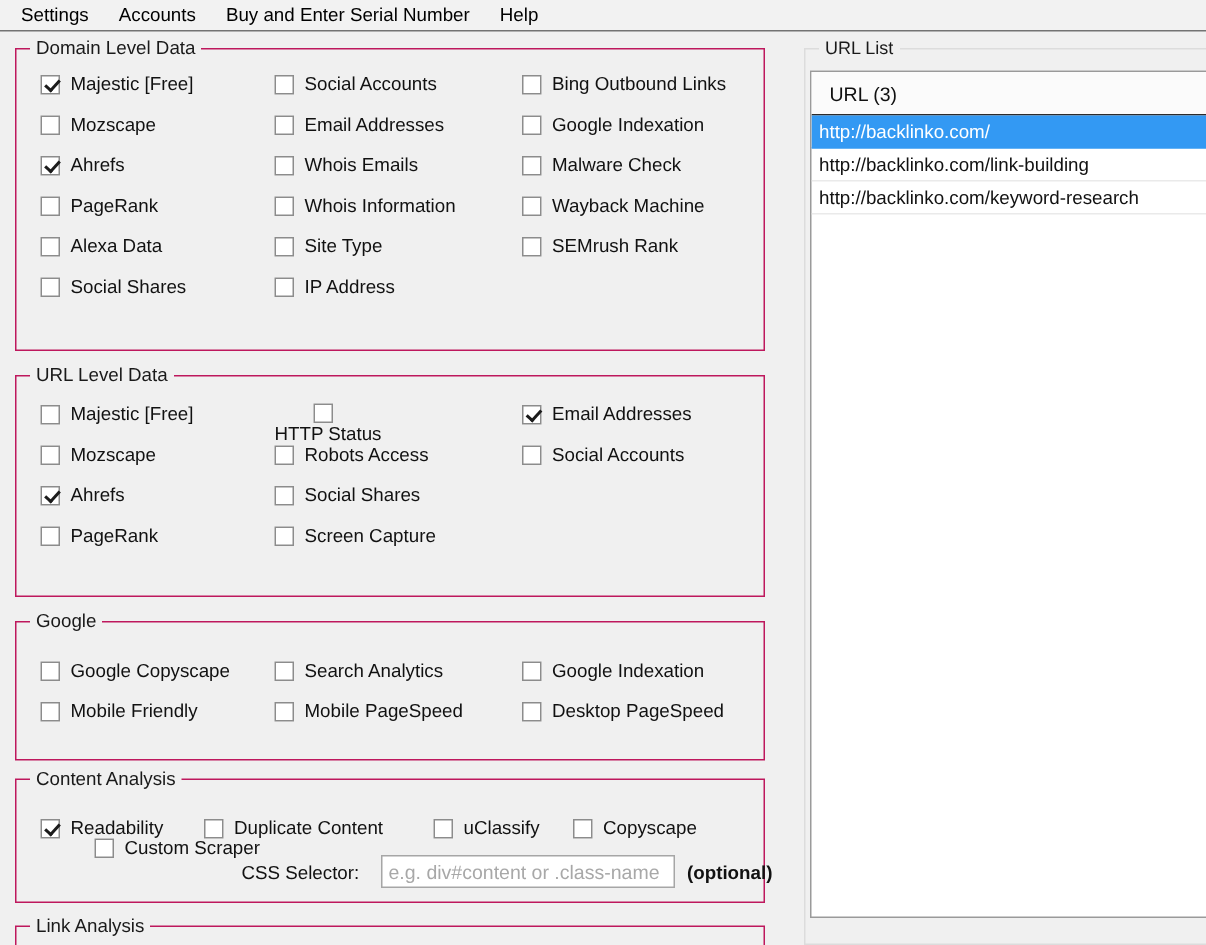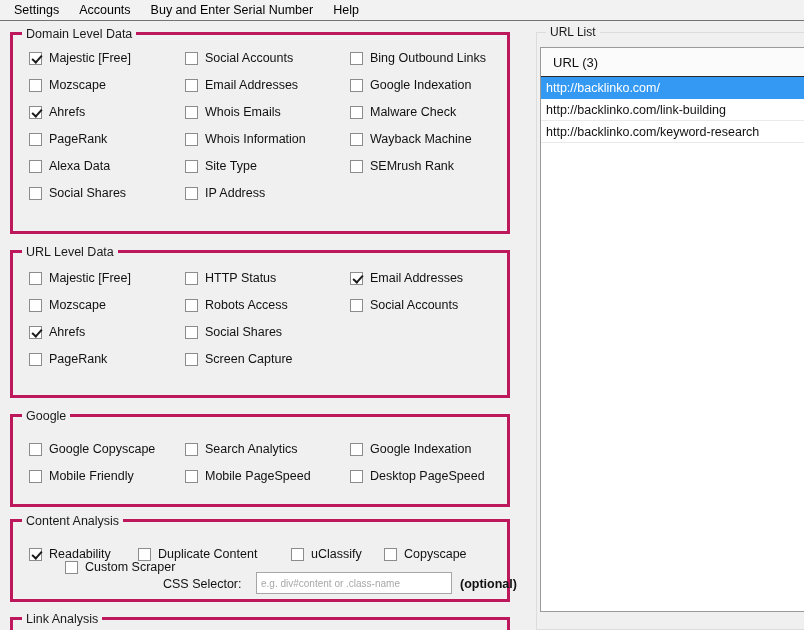--- a/index.html
+++ b/index.html
@@ -43,21 +43,21 @@
     position: absolute;
     left: 0; top: 22px;
     width: 525px;
     height: 608px;
     background: #f0f0f0;
     overflow: hidden;
   }
 
   .groupbox {
     position: absolute;
-    border: 3px solid #be185d;
+    border: 1px solid #be185d;
     background: transparent;
     box-sizing: border-box;
   }
   .group-title {
     position: absolute;
     top: -8px;
     left: 9px;
     background: #f0f0f0;
     padding: 0 4px;
     font-size: 12.5px;
@@ -106,21 +106,21 @@
     font-size: 12.5px;
     color: #111;
     white-space: nowrap;
   }
   .text-input {
     position: absolute;
     border: 1px solid #a6a6a6;
     background: #fff;
     box-sizing: border-box;
     font-family: "Liberation Sans", sans-serif;
-    font-size: 10px;
+    font-size: 13px;
     color: #000000;
     padding: 0 4px;
     outline: none;
   }
   .text-input::placeholder {
     color: #a8a8a8;
   }
 
   
   #splitter {
@@ -297,21 +297,21 @@
     </div>
     <div class="cb" style="left:16px; top:72px;">
       <span class="box checked"></span>
       <span class="cb-label">Ahrefs</span>
     </div>
     <div class="cb" style="left:16px; top:99px;">
       <span class="box"></span>
       <span class="cb-label">PageRank</span>
     </div>
 
-    <div class="cb" style="left:172px; top:18px;">
+    <div class="cb" style="left:172px; top:18px;flex-direction:column;">
       <span class="box"></span>
       <span class="cb-label">HTTP Status</span>
     </div>
     <div class="cb" style="left:172px; top:45px;">
       <span class="box"></span>
       <span class="cb-label">Robots Access</span>
     </div>
     <div class="cb" style="left:172px; top:72px;">
       <span class="box"></span>
       <span class="cb-label">Social Shares</span>

